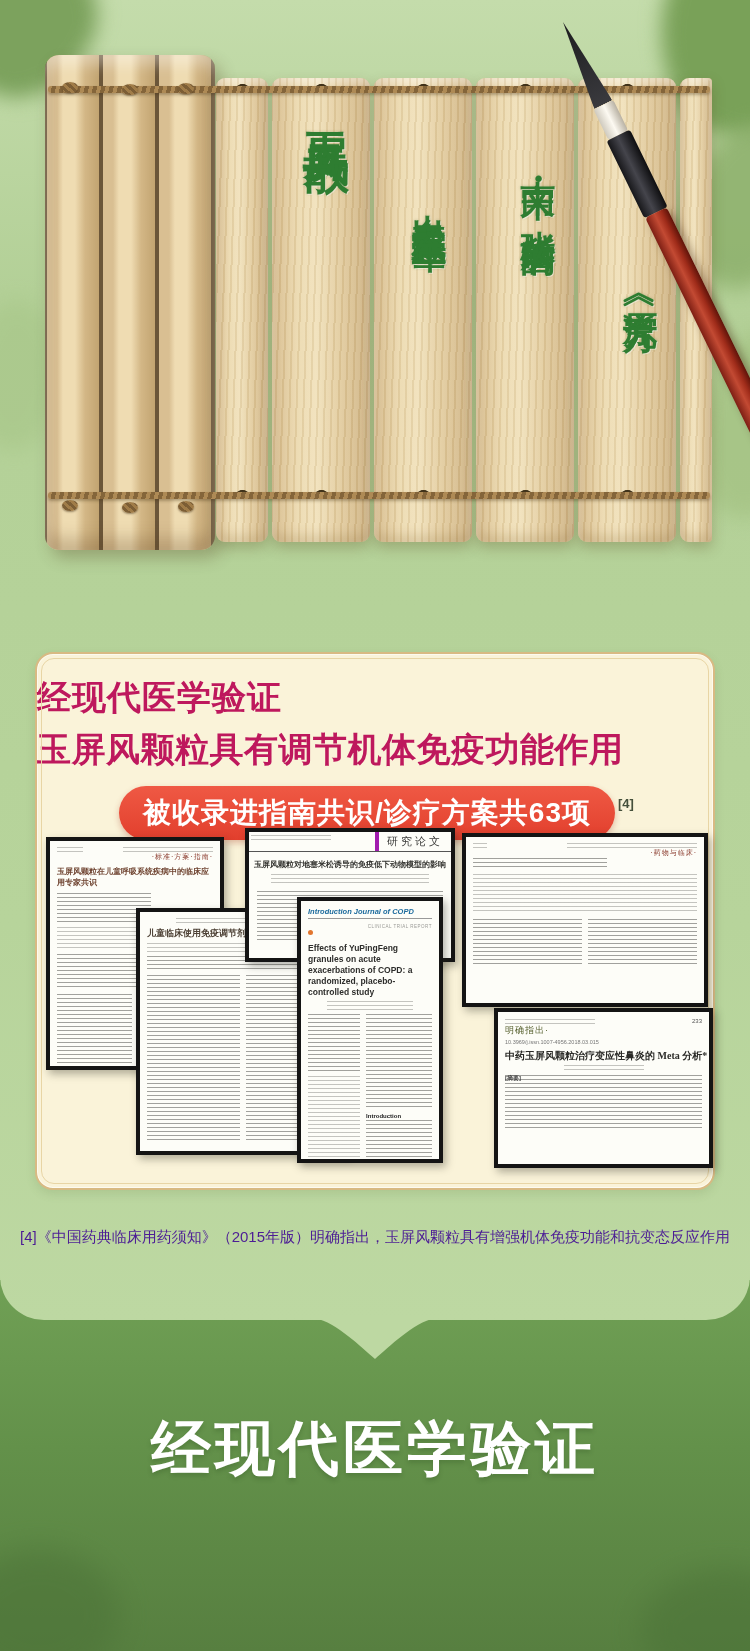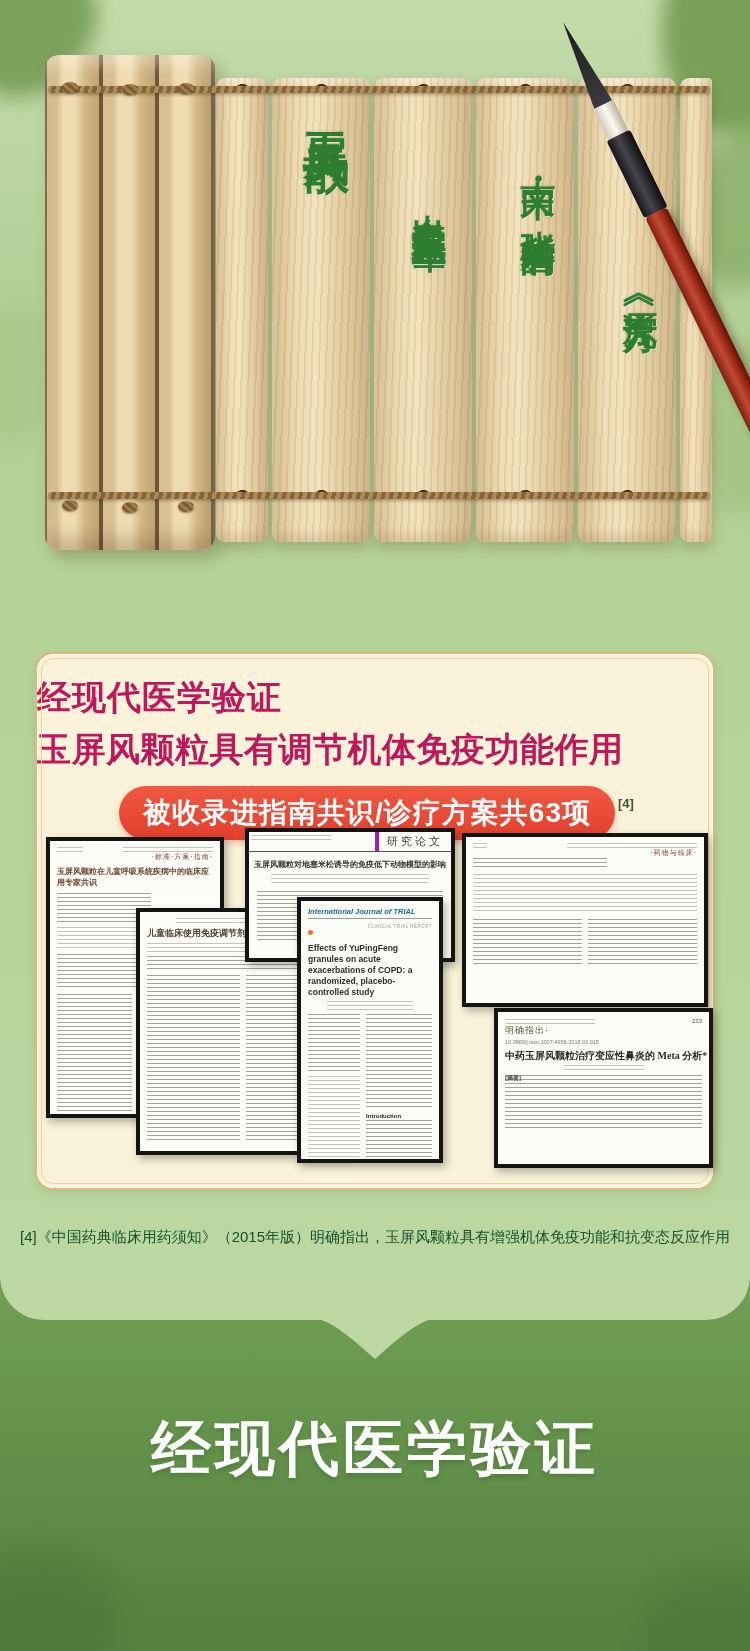--- a/index.html
+++ b/index.html
@@ -67,34 +67,34 @@
   .h-line1{margin-top:21px;font-size:34px;letter-spacing:1px;}
   .h-line2{margin-top:6px;font-size:34px;letter-spacing:0.5px;}
   .badge-row{position:relative;margin-top:13px;text-align:center;}
   .badge{display:inline-block;background:linear-gradient(180deg,#ef5944,#e23f2d);color:#fff;
       font-size:28px;font-weight:bold;letter-spacing:1px;padding:8px 24px;border-radius:28px;
       box-shadow:0 3px 6px rgba(160,50,30,.3);}
   .badge-sup{position:relative;top:-14px;left:3px;font-size:13px;color:#45503b;font-weight:bold;}
 
   
   .footnote{position:absolute;left:0;top:1228px;width:750px;text-align:center;z-index:2;
-      color:#14532d;font-size:15px;letter-spacing:0;}
+      color:#4c1d95;font-size:15px;letter-spacing:0;}
 
   
   .doc{position:absolute;background:#fdfdf8;border:4px solid #141414;z-index:3;
       box-shadow:3px 4px 8px rgba(40,40,30,.35);overflow:hidden;padding:6px 7px;}
   .d-hrow{display:flex;justify-content:space-between;align-items:center;font-size:5px;color:#8a8a86;}
   .d-rule{border-top:1px solid #999;margin:2px 0;}
   .d-lines{background-image:repeating-linear-gradient(to bottom,rgba(70,70,66,.5) 0 1px,transparent 1px 4px);}
   .d-lines-lt{background-image:repeating-linear-gradient(to bottom,rgba(110,110,105,.4) 0 1px,transparent 1px 4px);}
   .d-cols{display:flex;gap:6px;}
   .d-cols>div{flex:1;}
   .doc-tag-cn{color:#8a3a2c;font-size:7px;text-align:right;letter-spacing:1px;}
 
-  .doc1{left:46px;top:837px;width:178px;height:281px;}
+  .doc1{left:46px;top:837px;width:178px;height:233px;}
   .doc1 .title{color:#704532;font-size:8px;font-weight:bold;line-height:1.35;margin:5px 0 4px;}
   .doc2{left:136px;top:908px;width:214px;height:247px;}
   .doc2 .title{color:#4e4236;font-size:9px;font-weight:bold;margin:4px 0 3px;white-space:nowrap;}
   .doc3{left:245px;top:828px;width:210px;height:134px;}
   .doc3 .hd{display:flex;border-bottom:1px solid #555;}
   .doc3 .hd-l{flex:1;font-size:5px;color:#999;padding:3px 2px;}
   .doc3 .hd-r{border-left:4px solid #a21caf;padding:2px 8px;font-family:"Liberation Serif",serif;
       font-size:11px;color:#3a3a38;letter-spacing:3px;}
   .doc3 .title{text-align:center;color:#33332f;font-size:8px;font-weight:bold;margin:7px 0 4px;white-space:nowrap;}
   .doc4{left:297px;top:897px;width:146px;height:266px;}
@@ -225,21 +225,21 @@
     <div class="hd">
       <div class="hd-l"><span class="d-lines-lt" style="display:inline-block;width:80px;height:5px;"></span></div>
       <div class="hd-r">研究论文</div>
     </div>
     <div class="title">玉屏风颗粒对地塞米松诱导的免疫低下动物模型的影响</div>
     <div class="d-lines-lt" style="height:12px;width:78%;margin:0 auto;"></div>
     <div class="d-lines" style="height:50px;margin:5px 8px 0;"></div>
   </div>
 
   <div class="doc doc4">
-    <div class="jr">International Journal of TRIAL</div>
+    <div class="jr">Introduction Journal of COPD</div>
     <div class="d-rule"></div>
     <div><span class="dot"></span>
       <span class="lbl" style="float:right;">CLINICAL TRIAL REPORT</span></div>
     <div class="title">Effects of YuPingFeng granules on acute exacerbations of COPD: a randomized, placebo-controlled study</div>
     <div class="d-lines-lt" style="height:9px;width:70%;margin:0 auto 4px;"></div>
     <div class="d-cols">
       <div style="flex:0 0 42%;">
         <div class="d-lines" style="height:58px;"></div>
         <div class="d-lines-lt" style="height:95px;margin-top:4px;"></div>
       </div>

